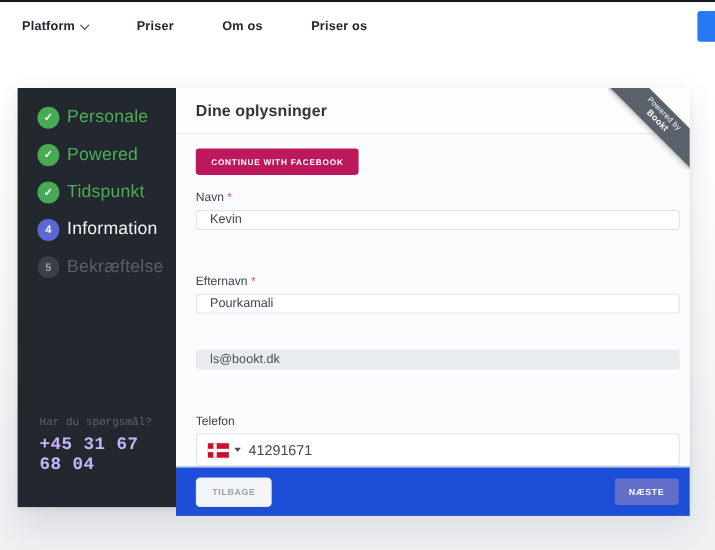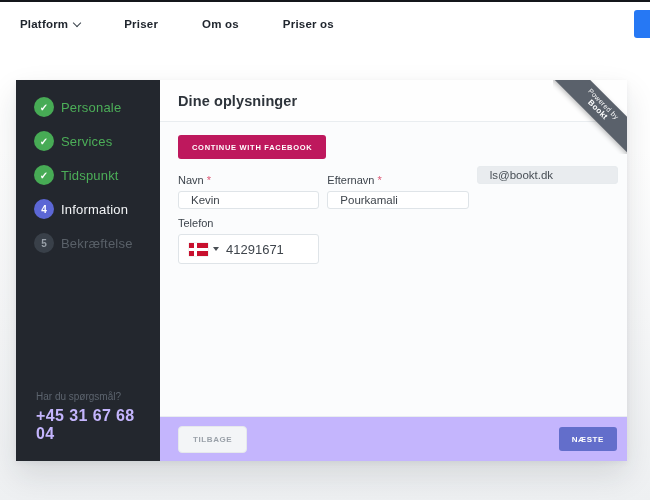--- a/index.html
+++ b/index.html
@@ -25,53 +25,53 @@
   .sidebar { width:144px; flex:none; background:#23272e; display:flex; flex-direction:column; justify-content:space-between; }
   .steps { padding:17px 0 0 18px; }
   .step { display:flex; align-items:center; gap:7px; height:20px; margin-bottom:14px; cursor:pointer; }
   .step-icon { width:20px; height:20px; border-radius:50%; flex:none; display:flex; align-items:center; justify-content:center; font-size:10px; font-weight:700; color:#fff; }
   .step.done .step-icon { background:#47ab55; }
   .step.done .step-label { color:#4cae58; }
   .step.current .step-icon { background:#5c67d5; }
   .step.current .step-label { color:#f2f4f6; }
   .step.todo .step-icon { background:#394049; color:#9aa1aa; }
   .step.todo .step-label { color:#596068; }
-  .step-label { font-size:13px; font-weight:500; letter-spacing:.2px; }
-  .sidebar-help { padding:0 10px 18px 20px; }
+  .step-label { font-size:16px; font-weight:500; letter-spacing:.2px; }
+  .sidebar-help { padding:0 10px 30px 20px;font-family:Liberation Mono, monospace; }
   .help-q { font-size:10px; color:#5c646e; margin-bottom:5px; }
   .help-phone { font-size:16px; font-weight:700; color:#c4b5fd; letter-spacing:.4px; }
 
   
   .content { flex:1; display:flex; flex-direction:column; position:relative; min-width:0; }
   .content-header { height:42px; flex:none; background:#fefefe; border-bottom:1px solid #e9edf0; display:flex; align-items:center; padding-left:18px; }
   .panel-title { font-size:14.5px; font-weight:700; color:#2e343b; letter-spacing:.1px; }
 
   .ribbon-wrap { position:absolute; top:0; right:0; width:74px; height:74px; overflow:hidden; pointer-events:none; }
   .ribbon { position:absolute; top:15px; right:-35px; width:124px; transform:rotate(45deg); background:#5a616b; color:#fff; text-align:center; padding:4px 0 5px; box-shadow:0 2px 5px rgba(0,0,0,.25); }
   .ribbon-l1 { font-size:7px; letter-spacing:.3px; }
   .ribbon-l2 { font-size:8px; font-weight:700; letter-spacing:.3px; }
 
   .content-body { flex:1; padding:13px 9px 0 18px; }
   .fb-btn { display:inline-block; background:#be185d; color:#fff; border:none; border-radius:3px; font-family:inherit; font-size:7.5px; font-weight:700; letter-spacing:.7px; padding:0 14px; height:24px; cursor:pointer; margin-bottom:7px; }
 
-  .form-grid { display:grid; grid-template-columns:1fr 1fr 1fr; column-gap:8px; }
+  .form-grid { display:grid; grid-template-columns:1fr; column-gap:8px;gap:33px; }
   .field { display:flex; flex-direction:column; }
   .label { font-size:11px; font-weight:500; color:#3d444c; margin:8px 0 5px; }
   .req { color:#dd5875; margin-left:3px; }
   .input { height:18px; width:100%; border:1px solid #dfe4e8; border-radius:3px; background:#fff; padding:0 12px; font-family:inherit; font-size:11.5px; color:#3f454c; outline:none; }
   .input.disabled { background:#e9ecef; border-color:#e7ebee; color:#484f56; }
   .phone-box { height:30px; border:1px solid #dfe4e8; border-radius:3px; background:#fff; display:flex; align-items:center; gap:7px; padding:0 10px; cursor:text; }
   .flag-btn { display:flex; align-items:center; gap:5px; cursor:pointer; flex:none; }
   .flag { width:19px; height:13px; background:#c8102e; position:relative; box-shadow:0 0 1px rgba(0,0,0,.3); }
   .flag::before { content:""; position:absolute; left:5px; top:0; width:3px; height:13px; background:#fff; }
   .flag::after { content:""; position:absolute; left:0; top:5px; width:19px; height:3px; background:#fff; }
   .caret { width:0; height:0; border-left:3px solid transparent; border-right:3px solid transparent; border-top:4px solid #4a4f55; }
   .phone-num { font-size:13px; color:#3f454c; }
 
-  .content-footer { height:45px; flex:none; background:#c4b5fd; border-top:1px solid #e9edf0; display:flex; align-items:center; justify-content:space-between; padding:0 10px 0 18px; }
+  .content-footer { height:45px; flex:none; background:#1d4ed8; border-top:1px solid #e9edf0; display:flex; align-items:center; justify-content:space-between; padding:0 10px 0 18px; }
   .btn-back { background:#f3f5f7; border:1px solid #e6e9ec; border-radius:4px; color:#9aa1a9; font-family:inherit; font-size:8px; font-weight:700; letter-spacing:.6px; height:27px; padding:0 14px; cursor:pointer; }
   .btn-next { background:#636ecb; border:none; border-radius:3px; color:#ffffff; font-family:inherit; font-size:8px; font-weight:700; letter-spacing:.6px; height:24px; padding:0 13px; cursor:pointer; }
 </style>
 </head>
 <body>
 
 <div class="top-strip"></div>
 
 <nav class="nav">
   <div class="nav-item">
@@ -93,21 +93,21 @@
 <div class="card">
 
   <aside class="sidebar">
     <div class="steps">
       <div class="step done">
         <span class="step-icon">✓</span>
         <span class="step-label">Personale</span>
       </div>
       <div class="step done">
         <span class="step-icon">✓</span>
-        <span class="step-label">Services</span>
+        <span class="step-label">Powered</span>
       </div>
       <div class="step done">
         <span class="step-icon">✓</span>
         <span class="step-label">Tidspunkt</span>
       </div>
       <div class="step current">
         <span class="step-icon">4</span>
         <span class="step-label">Information</span>
       </div>
       <div class="step todo">

